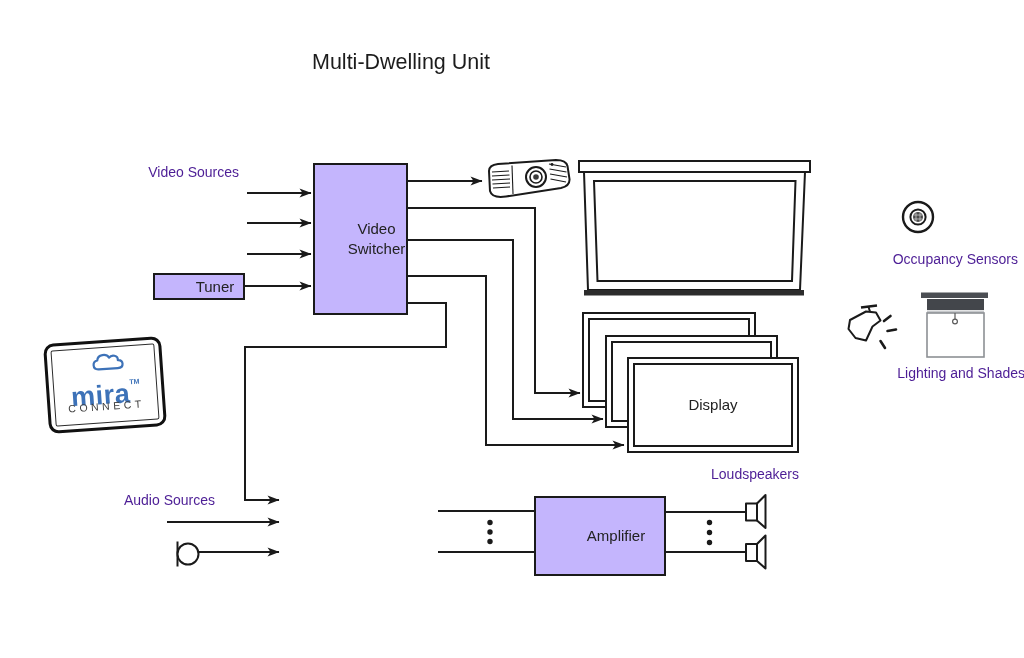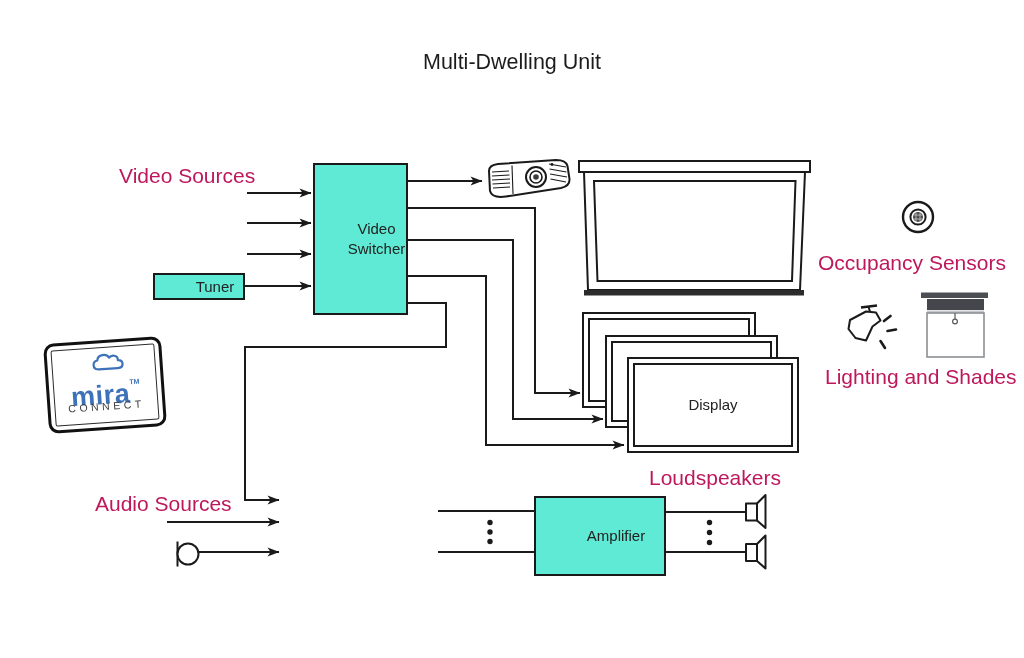--- a/index.html
+++ b/index.html
@@ -1,32 +1,32 @@
 <!DOCTYPE html>
 <html><head>
 <meta charset="utf-8">
 <style>
   html,body{margin:0;padding:0;background:#fff;}
   #canvas{
     position:relative;width:1024px;height:658px;background:#ffffff;
     font-family:"Liberation Sans",sans-serif;color:#1f1f1f;overflow:hidden;
   }
   .abs{position:absolute;}
-  .lbl{font-size:21px;color:#be185d;text-align:left;white-space:nowrap;}
+  .lbl{font-size:14px;color:#4c1d95;text-align:right;white-space:nowrap;}
   .box{
-    position:absolute;border:2px solid #1a1a1a;background:#5eead4;
+    position:absolute;border:2px solid #1a1a1a;background:#c4b5fd;
     display:flex;flex-direction:column;align-items:center;justify-content:center;
     font-size:15px;color:#222;line-height:20px;text-align:center;box-sizing:border-box;padding-left:32px;
   }
   .boxtext{
     position:absolute;display:flex;flex-direction:column;align-items:center;justify-content:center;
     font-size:15px;color:#222;line-height:21px;text-align:center;
   }
   #title{
-    position:absolute;left:312px;top:50px;width:400px;text-align:center;
+    position:absolute;left:312px;top:50px;width:400px;
     font-size:21.5px;color:#1c1c1c;
   }
   
   #tablet{
     position:absolute;left:46px;top:340px;width:118px;height:90px;
     border:3px solid #111;border-radius:10px;background:#fff;
     transform:rotate(-4deg);box-sizing:border-box;
   }
   #tablet .screen{
     position:absolute;left:4px;top:4px;right:4px;bottom:4px;

